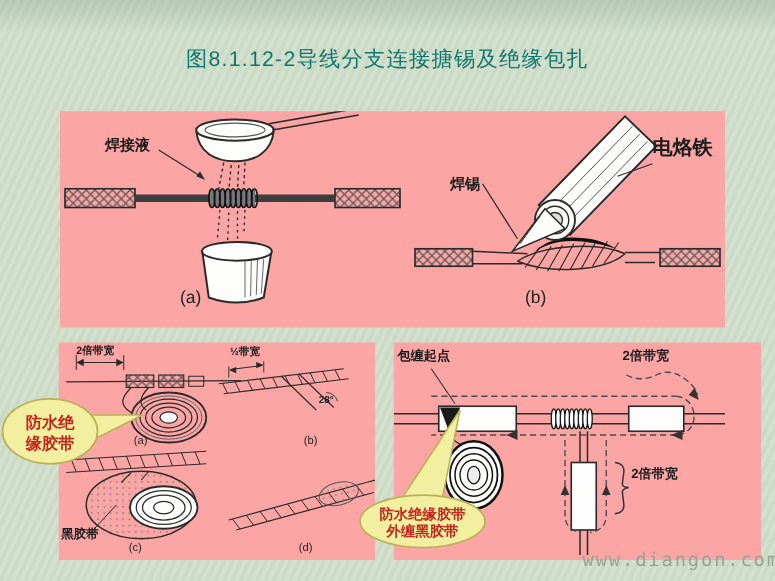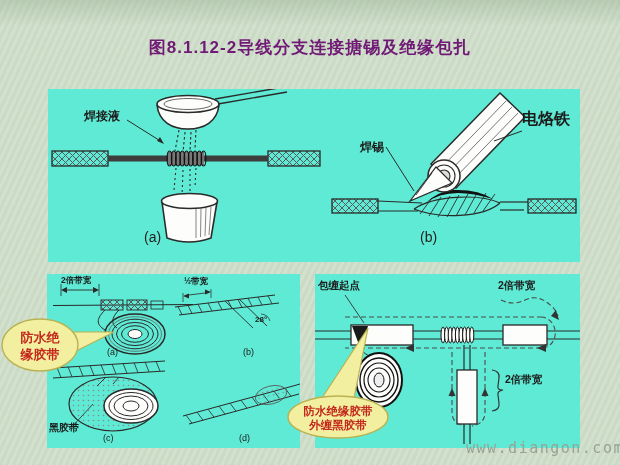--- a/index.html
+++ b/index.html
@@ -2,25 +2,25 @@
 <html><head>
 <meta charset="utf-8">
 <style>
   html,body{margin:0;padding:0;background:#e8e8e8;}
   .page{position:relative;width:620px;height:465px;background:#cfdeca;overflow:hidden;
         font-family:"Liberation Sans",sans-serif;}
   .page::before{content:"";position:absolute;inset:0;pointer-events:none;
         background:linear-gradient(180deg, rgba(130,158,126,.30), rgba(130,158,126,0) 26px),
                    repeating-linear-gradient(115deg, rgba(255,255,255,.07) 0 3px, rgba(110,140,105,.05) 3px 6px);}
   .title{position:absolute;left:0;right:0;top:36px;text-align:center;
-        font-size:17px;font-weight:bold;color:#701a75;letter-spacing:1px;}
-  .panel{position:absolute;background:#5eead4;}
+        font-size:17px;font-weight:normal;color:#0f766e;letter-spacing:1px;}
+  .panel{position:absolute;background:#fca5a5;}
   .p-top{left:48px;top:89px;width:532px;height:173px;}
   .p-bl{left:47px;top:274px;width:253px;height:174px;}
-  .p-br{left:315px;top:274px;width:265px;height:174px;}
+  .p-br{left:315px;top:274px;width:294px;height:174px;}
   svg.draw{position:absolute;left:0;top:0;display:block;}
   .lbl{position:absolute;color:#1c1c1c;font-weight:bold;white-space:nowrap;line-height:1;}
   .cap{position:absolute;color:#222;font-weight:normal;white-space:nowrap;line-height:1;}
   .bubble-svg{position:absolute;overflow:visible;}
   .bubble-text{font-weight:bold;fill:#c4281c;}
   .watermark{position:absolute;left:466px;top:439px;font-family:"DejaVu Sans Mono",monospace;
         font-size:15px;letter-spacing:1.5px;color:#98a296;}
 </style>
 </head>
 <body>

